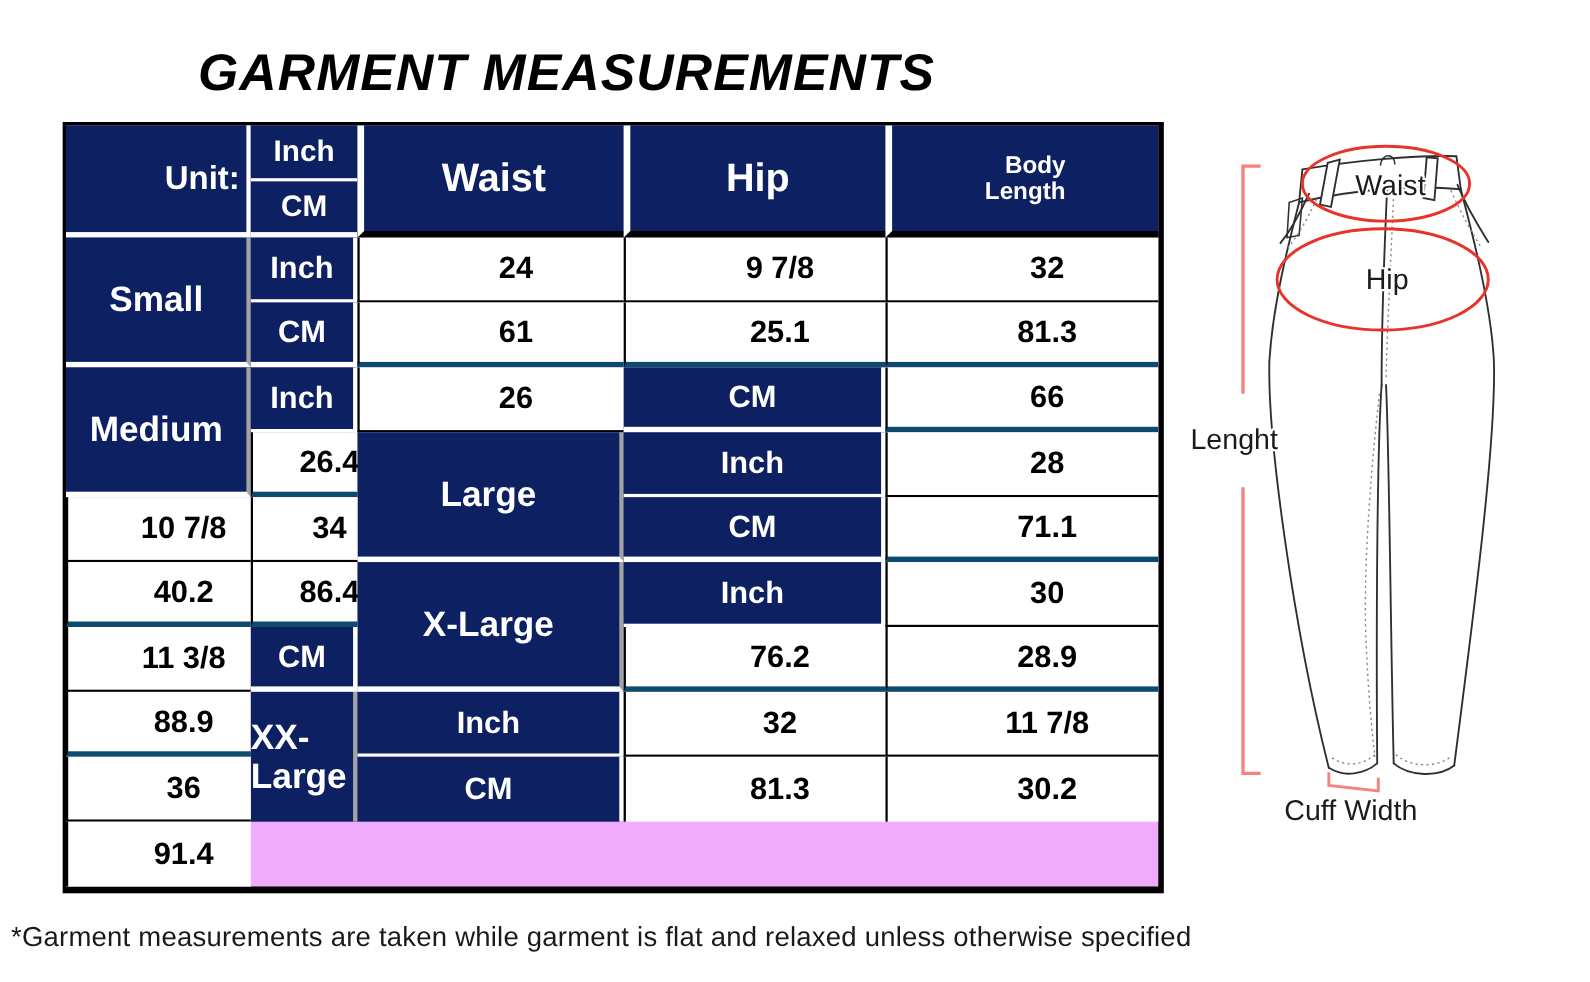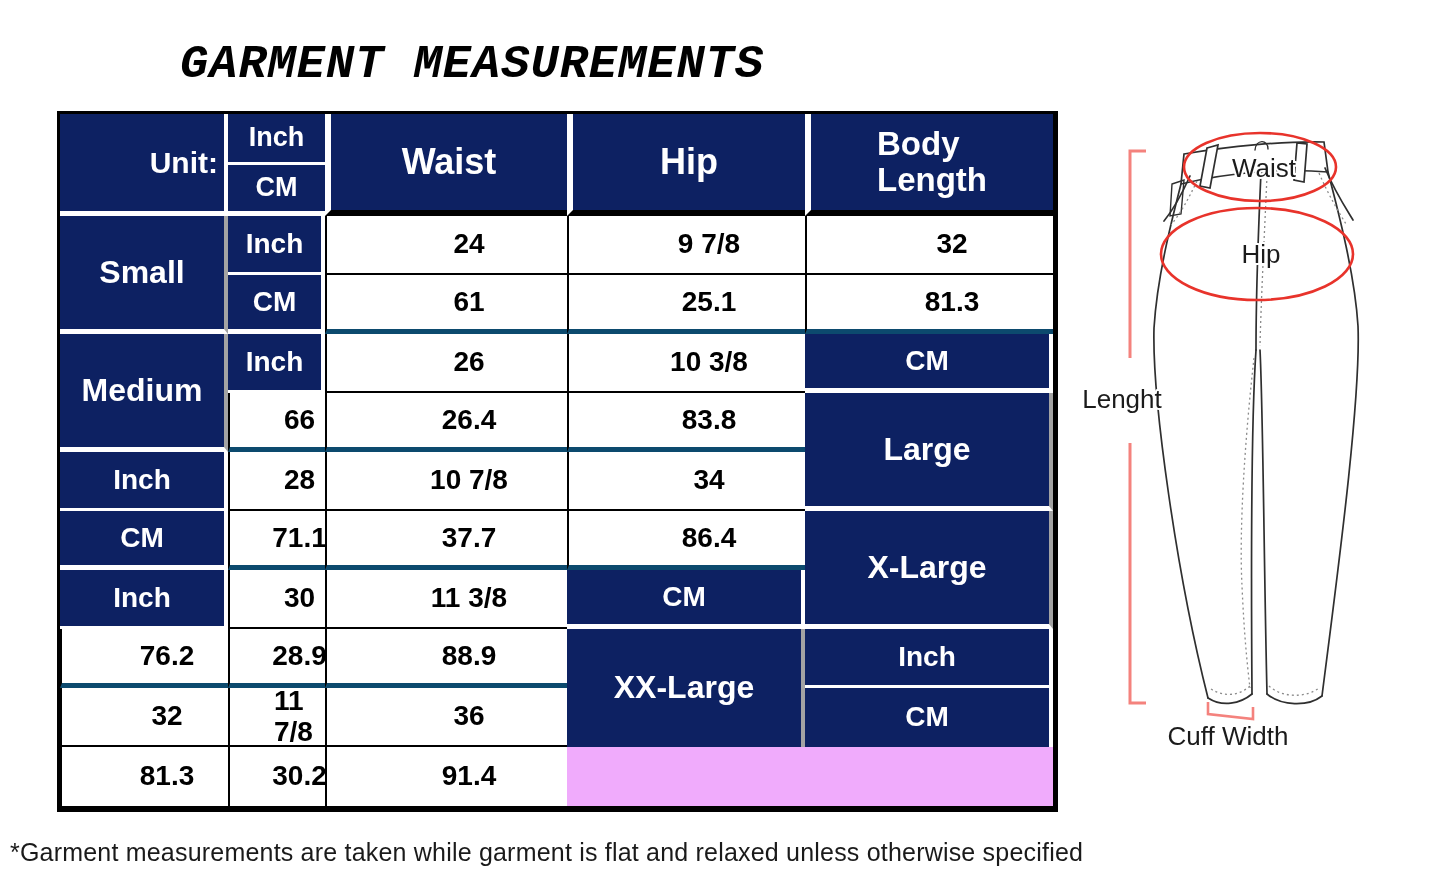--- a/index.html
+++ b/index.html
@@ -1,20 +1,20 @@
 <!DOCTYPE html>
 <html><head>
 <meta charset="utf-8">
 <style>
   html,body{margin:0;padding:0;background:#fff;}
   .page{position:relative;width:1445px;height:893px;background:#fff;overflow:hidden;
         font-family:"Liberation Sans",sans-serif;}
 
   
-  .title{position:absolute;left:180px;top:38px;font-family:Liberation Mono, monospace;
+  .title{position:absolute;left:180px;top:38px;font-family:Liberation Sans, sans-serif;
          font-style:italic;font-weight:700;font-size:47px;letter-spacing:1px;color:#000;
          white-space:nowrap;}
 
   
   :root{--navy:#0d2162;}
   .sizes-table{position:absolute;left:57px;top:111px;display:grid;
                grid-template-columns:168px 97px 242px 238px 248px;
                grid-template-rows:51px 51px repeat(10,59px);
                border:3px solid #000;border-right-width:5px;border-bottom-width:6px;
                background:#f0abfc;}
@@ -22,21 +22,21 @@
         font-weight:bold;line-height:1.1;}
   .navy{background:var(--navy);color:#fff;}
   
   .h-unit{grid-area:1/1/3/2;font-size:30px;justify-content:flex-end;padding-right:6px;
           border-right:4px solid #fff;border-bottom:5px solid #fff;}
   .h-inch{grid-area:1/2/2/3;font-size:27px;border-bottom:3px solid #fff;}
   .h-cm{grid-area:2/2/3/3;font-size:27px;border-bottom:5px solid #fff;}
   .h-col{font-size:36px;border-left:6px solid #fff;border-bottom:6px solid #000;}
   .h-waist{grid-area:1/3/3/4;}
   .h-hip{grid-area:1/4/3/5;}
-  .h-body{grid-area:1/5/3/6;font-size:33px;white-space:pre-line;text-align:left;}
+  .h-body{grid-area:1/5/3/6;font-size:22px;white-space:pre-line;text-align:right;}
   
   .size{font-size:32px;border-right:4px solid #a3a3a3;border-bottom:5px solid #fff;grid-row:span 2;}
   .unit{font-size:28px;border-right:4px solid #fff;}
   .u-top{border-bottom:3px solid #fff;}
   .u-bot{border-bottom:5px solid #fff;}
   .val{background:#fff;color:#000;font-size:28px;border-left:2px solid #000;padding-left:44px;}
   .v-top{border-bottom:2px solid #000;}
   .v-bot{border-bottom:5px solid #0c4a6e;}
   .last{border-bottom:none !important;}
 
@@ -72,34 +72,32 @@
     <div class="cell val v-top">9 7/8</div>
     <div class="cell val v-top">32</div>
     <div class="cell navy unit u-bot">CM</div>
     <div class="cell val v-bot">61</div>
     <div class="cell val v-bot">25.1</div>
     <div class="cell val v-bot">81.3</div>
 
     <div class="cell navy size">Medium</div>
     <div class="cell navy unit u-top">Inch</div>
     <div class="cell val v-top">26</div>
-    <div class="cell val v-top">10 3/8</div>
     <div class="cell navy unit u-bot">CM</div>
     <div class="cell val v-bot">66</div>
     <div class="cell val v-bot">26.4</div>
-    <div class="cell val v-bot">83.8</div>
 
     <div class="cell navy size">Large</div>
     <div class="cell navy unit u-top">Inch</div>
     <div class="cell val v-top">28</div>
     <div class="cell val v-top">10 7/8</div>
     <div class="cell val v-top">34</div>
     <div class="cell navy unit u-bot">CM</div>
     <div class="cell val v-bot">71.1</div>
-    <div class="cell val v-bot">37.7</div>
+    <div class="cell val v-bot">40.2</div>
     <div class="cell val v-bot">86.4</div>
 
     <div class="cell navy size">X-Large</div>
     <div class="cell navy unit u-top">Inch</div>
     <div class="cell val v-top">30</div>
     <div class="cell val v-top">11 3/8</div>
     <div class="cell navy unit u-bot">CM</div>
     <div class="cell val v-bot">76.2</div>
     <div class="cell val v-bot">28.9</div>
     <div class="cell val v-bot">88.9</div>

